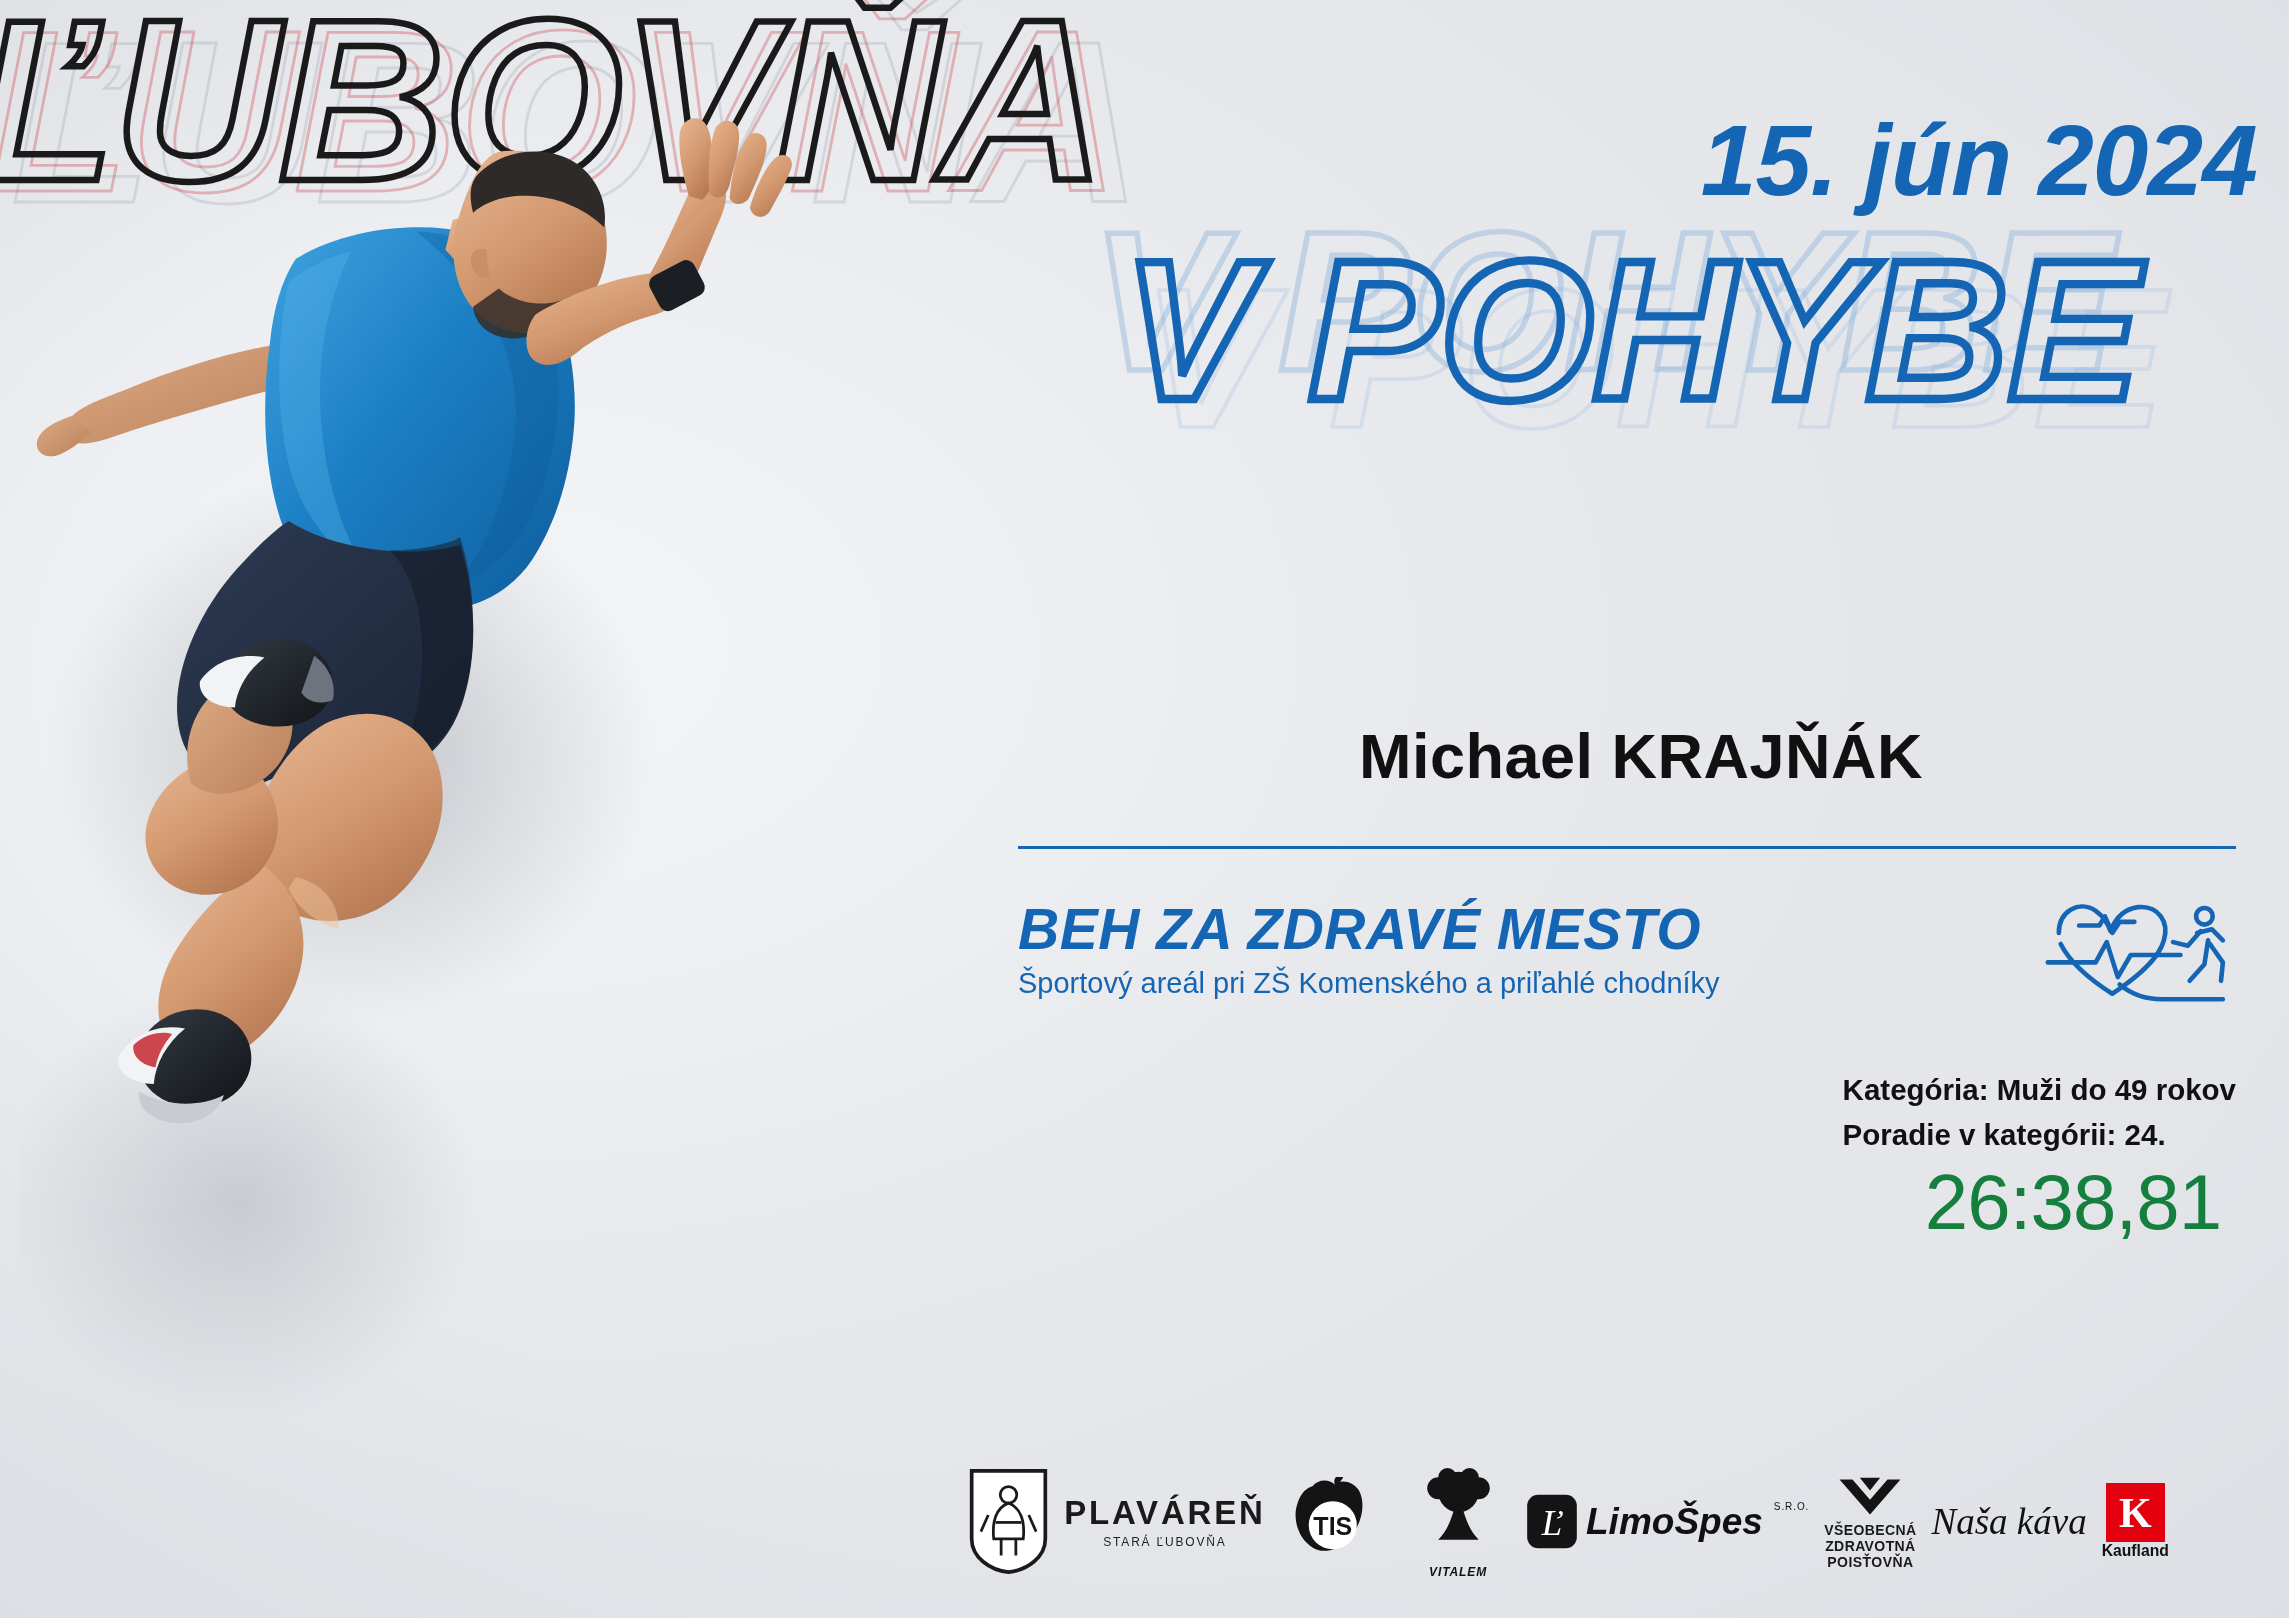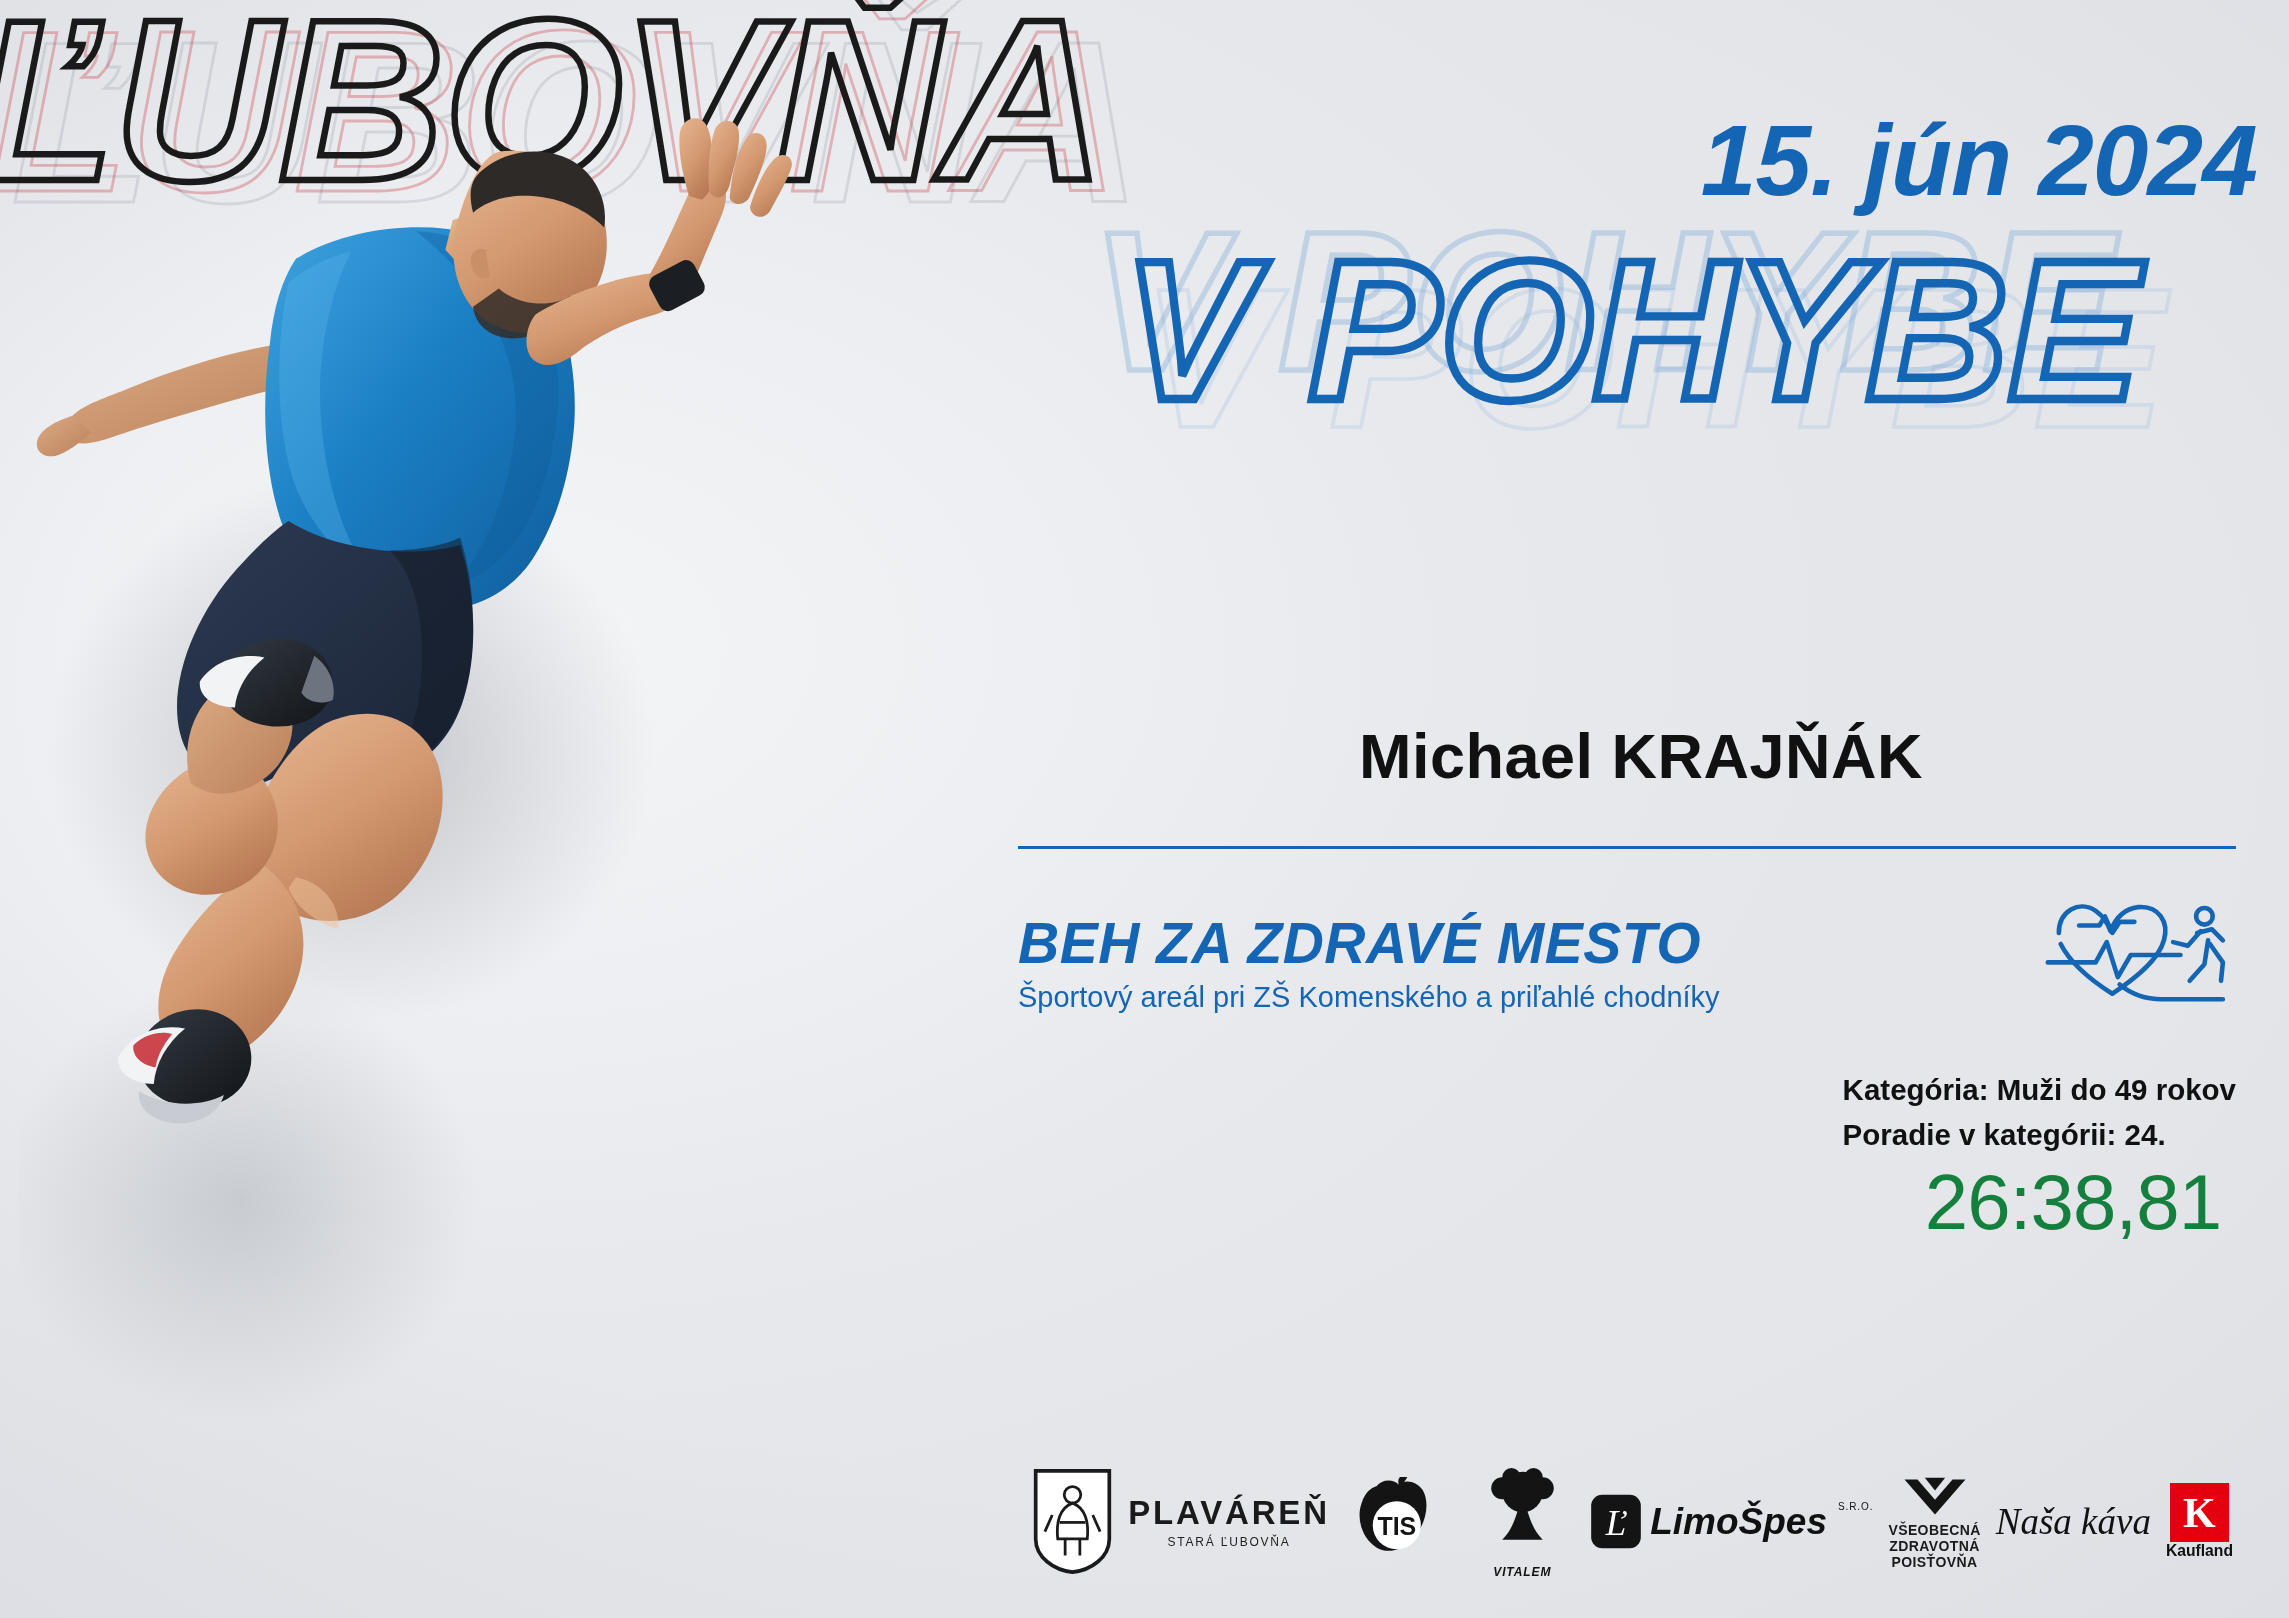--- a/index.html
+++ b/index.html
@@ -85,41 +85,41 @@
 
   
   .panel { position:absolute; left:988px; top:720px; width:1218px;margin-left:30px; }
   .athlete {
     font-size:63px; font-weight:700; color:#111;
     text-align:center; letter-spacing:0.5px;
     padding-left:28px;
   }
   .rule { height:2.8px; background:#1565b5; margin:54px 0 33px 0; width:100%; }
 
-  .race-row { display:flex; align-items:flex-end; justify-content:space-between; }
+  .race-row { display:flex; align-items:center; justify-content:space-between; }
   .race-left { }
   .race-title {
     font-size:57px; font-weight:900; font-style:italic; color:#1565b5;
     letter-spacing:0.5px; white-space:nowrap;
   }
   .race-sub {
     font-size:29px; font-weight:400; color:#1565b5; margin-top:5.5px;
     white-space:nowrap;
   }
   .race-logo { width:194px; height:129px; flex:0 0 auto; margin-top:3.7px; }
   .race-logo svg { width:100%; height:100%; }
 
   .cat-row { display:flex; align-items:flex-end; justify-content:space-between; margin-top:54px;flex-direction:column; }
   .cat-left { font-size:29.5px; font-weight:700; color:#111; line-height:1.5; }
   .time { font-size:78px; font-weight:400; color:#15803d; letter-spacing:-0.9px; padding-right:14.8px; }
 
   
   .sponsors {
     position:absolute; left:904px; bottom:33px; width:1329px; height:129px;
-    display:flex; align-items:center; justify-content:flex-end; gap:15px;
+    display:flex; align-items:center; justify-content:center; gap:15px;
   }
   .sp { display:flex; flex-direction:column; align-items:center; justify-content:center; }
   .sp svg { display:block; }
   .sp-cap { font-size:12px; letter-spacing:1.8px; color:#222; margin-top:2.8px; }
   .sp-title { font-size:33px; font-weight:700; letter-spacing:2.8px; color:#1a1a1a; }
   .vzp-t1 { font-size:14px; font-weight:700; color:#1a1a1a; letter-spacing:0.4px; }
   .vzp-t2 { font-size:14px; font-weight:700; color:#1a1a1a; letter-spacing:0.4px; }
   .vzp-t3 { font-size:14px; font-weight:700; color:#1a1a1a; letter-spacing:0.4px; }
   .kauf { width:59px;height:59px;background:#e3000f;color:#fff;display:flex;align-items:center;justify-content:center;font-size:42px;font-weight:700;font-family:"Liberation Serif",serif; }
   .kauf-cap { font-size:15.7px; font-weight:700; margin-top:0; color:#111; }

